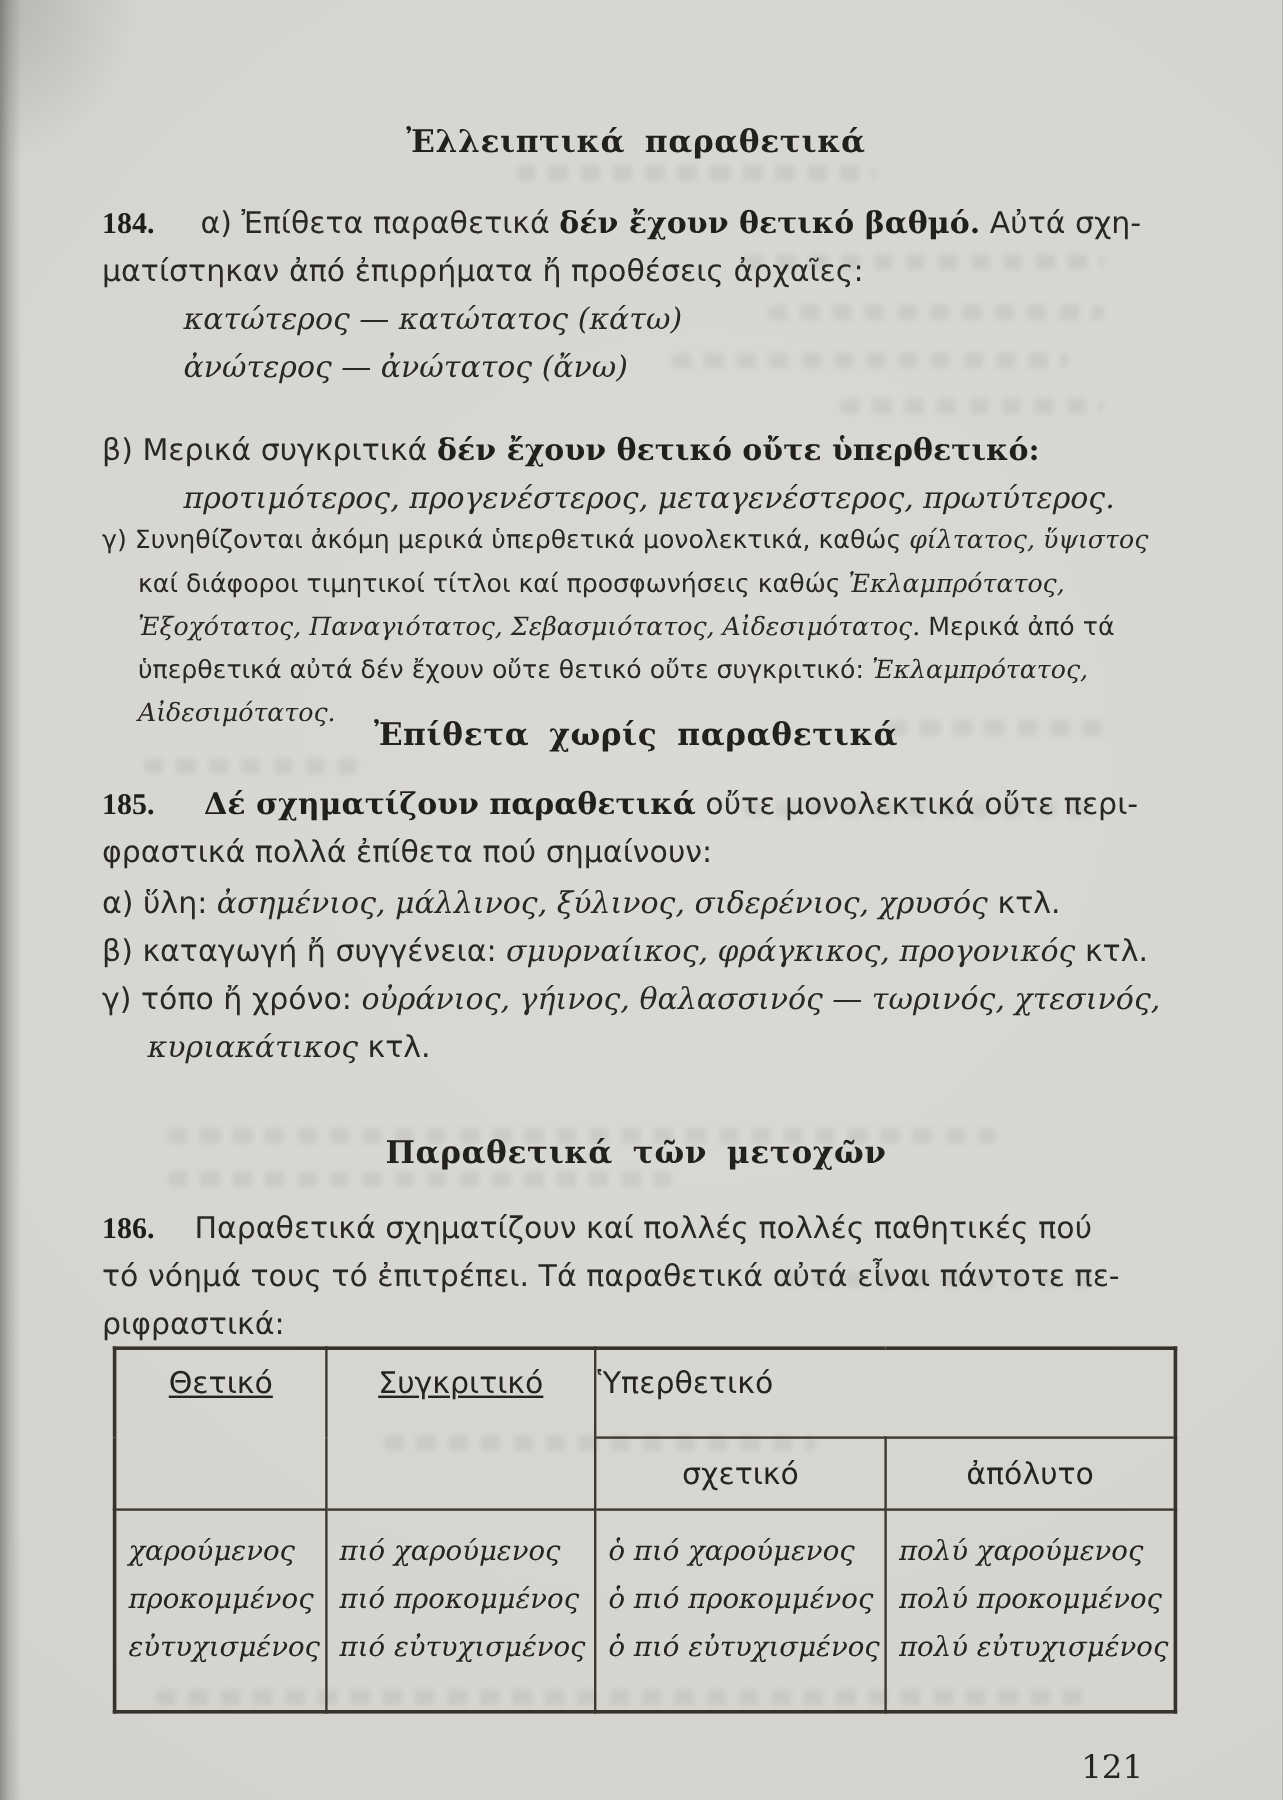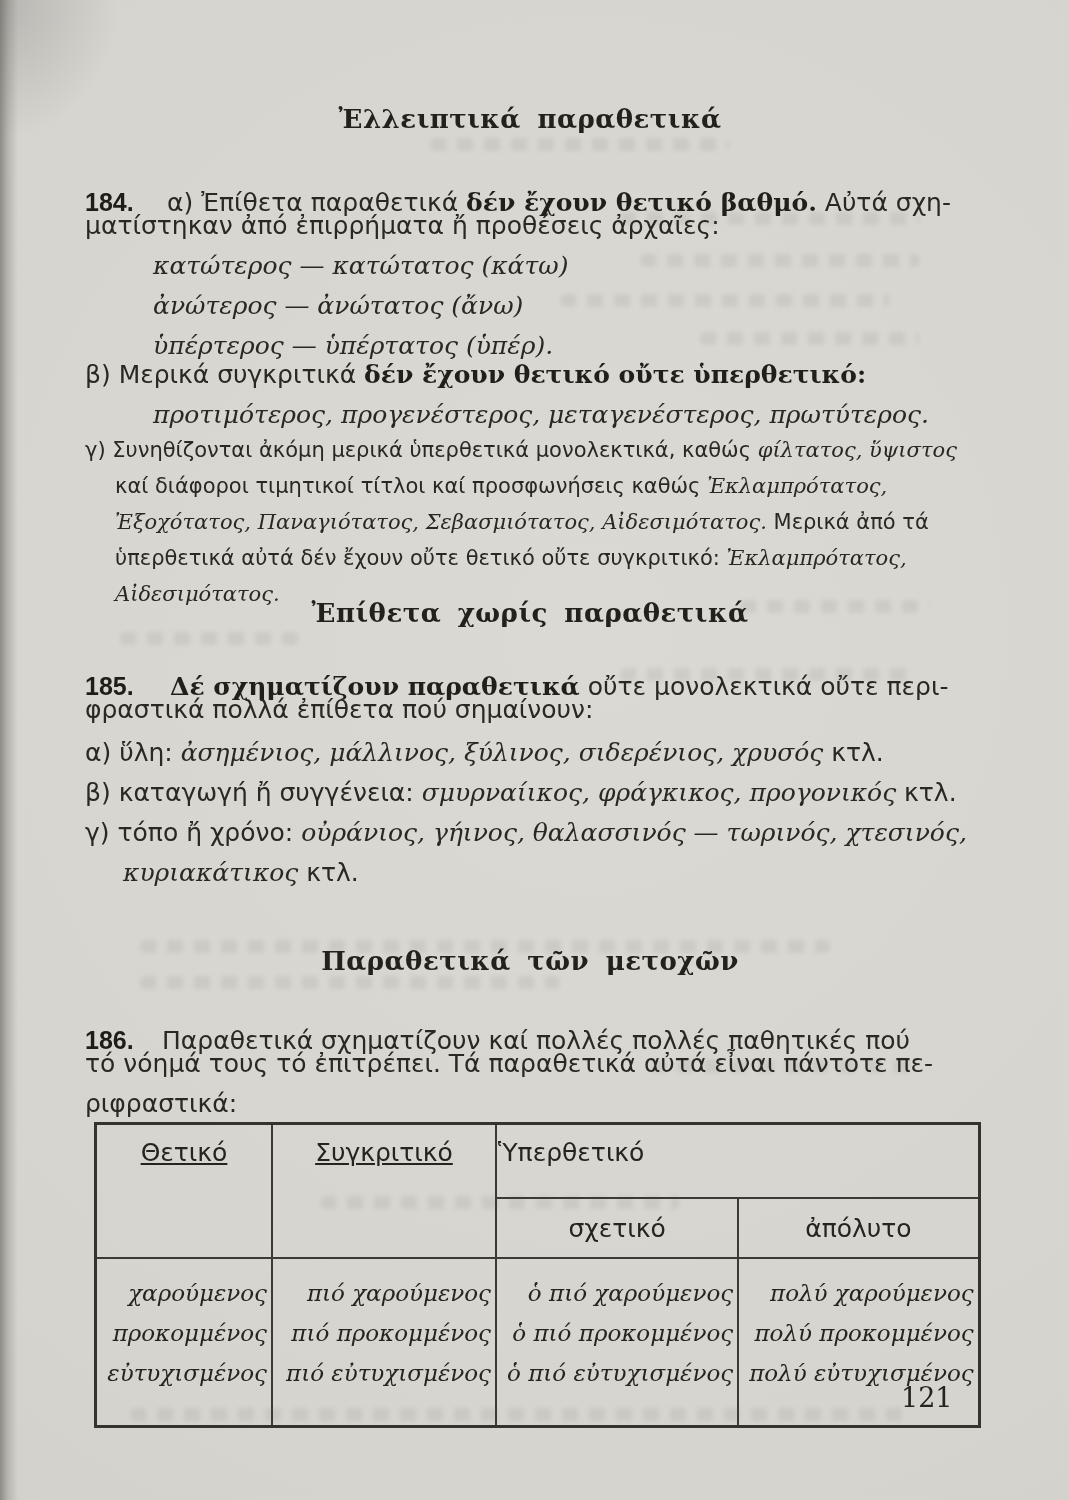--- a/index.html
+++ b/index.html
@@ -19,41 +19,41 @@
      background:repeating-linear-gradient(90deg,#6f6d65 0 16px,transparent 16px 27px);}
 
   .hd{position:absolute;left:85px;width:890px;text-align:center;
       font-family:"DejaVu Serif","Liberation Serif",serif;font-weight:700;
       font-size:26px;word-spacing:7px;letter-spacing:.5px;color:#23211b;}
 
   .block{position:absolute;left:85px;width:900px;}
   .line{white-space:nowrap;font-size:25px;line-height:40px;height:40px;color:#2a2822;}
   .small .line{font-size:21px;line-height:36px;height:36px;}
 
-  .num{display:inline-block;font-family:Liberation Sans, sans-serif;
-       font-weight:700;color:#1f1d18;margin-top:16px;}
+  .num{display:inline-block;font-family:Liberation Serif, serif;
+       font-weight:700;color:#1f1d18;}
   .n184{width:82px}.n185{width:85px}.n186{width:77px}
 
   .bb{font-family:"DejaVu Serif","Liberation Serif",serif;font-weight:700;color:#211f19;}
   .it{font-family:"DejaVu Serif","Liberation Serif",serif;font-style:italic;}
   .ind68{padding-left:68px}.ind30{padding-left:30px}.ind38{padding-left:38px}
 
   table.cmp{position:absolute;left:94px;top:1122px;border-collapse:collapse;table-layout:fixed;
     font-size:25px;color:#26241e;}
   table.cmp th,table.cmp td{border:2.5px solid #3c3a31;}
   table.cmp{border:3px solid #35332b;}
   th.top{height:58px;vertical-align:top;padding-top:13px;font-weight:400;text-align:center;text-decoration:underline;}
   th.sup{height:58px;vertical-align:top;padding-top:13px;font-weight:400;text-align:left;border-bottom-width:4px;}
   th.sub{height:56px;vertical-align:middle;font-weight:400;text-align:center;}
-  td.data{height:152px;vertical-align:top;padding:14px 4px 0 10px;text-align:right;}
+  td.data{height:152px;vertical-align:top;padding:14px 4px 0 10px;}
   td.data .tl{font-family:"DejaVu Serif","Liberation Serif",serif;font-style:italic;
       font-size:23px;line-height:40px;height:40px;white-space:nowrap;}
   .w1{width:172px}.w2{width:220px}.w3{width:238px}.w4{width:228px}
 
-  .pgnum{position:absolute;left:901px;top:1382px;
+  .pgnum{position:absolute;left:901px;top:1458px;
      font-family:"DejaVu Serif","Liberation Serif",serif;font-size:27px;color:#26241e;}
 </style>
 </head>
 <body>
 
 <div class="sheet">
   <div class="edge-shadow"></div>
   <div class="corner-shade"></div>
 
   <div class="g" style="top:138px;left:430px;width:300px"></div>
@@ -73,21 +73,20 @@
   <div class="hd" style="top:104px">Ἐλλειπτικά παραθετικά</div>
 
   <div class="block" style="top:166px">
     <div class="line"><span class="num n184">184.</span><span>α) Ἐπίθετα παραθετικά </span><span class="bb">δέν ἔχουν θετικό βαθμό.</span><span> Αὐτά σχη-</span></div>
     <div class="line">ματίστηκαν ἀπό ἐπιρρήματα ἤ προθέσεις ἀρχαῖες:</div>
   </div>
 
   <div class="block" style="top:246px">
     <div class="line it ind68">κατώτερος — κατώτατος (κάτω)</div>
     <div class="line it ind68">ἀνώτερος — ἀνώτατος (ἄνω)</div>
-    <div class="line it ind68">ὑπέρτερος — ὑπέρτατος (ὑπέρ).</div>
   </div>
 
   <div class="block" style="top:355px">
     <div class="line"><span>β) Μερικά συγκριτικά </span><span class="bb">δέν ἔχουν θετικό οὔτε ὑπερθετικό:</span></div>
     <div class="line it ind68">προτιμότερος, προγενέστερος, μεταγενέστερος, πρωτύτερος.</div>
   </div>
 
   <div class="block small" style="top:432px">
     <div class="line"><span>γ) Συνηθίζονται ἀκόμη μερικά ὑπερθετικά μονολεκτικά, καθώς </span><span class="it">φίλτατος, ὕψιστος</span></div>
     <div class="line ind30"><span>καί διάφοροι τιμητικοί τίτλοι καί προσφωνήσεις καθώς </span><span class="it">Ἐκλαμπρότατος,</span></div>

